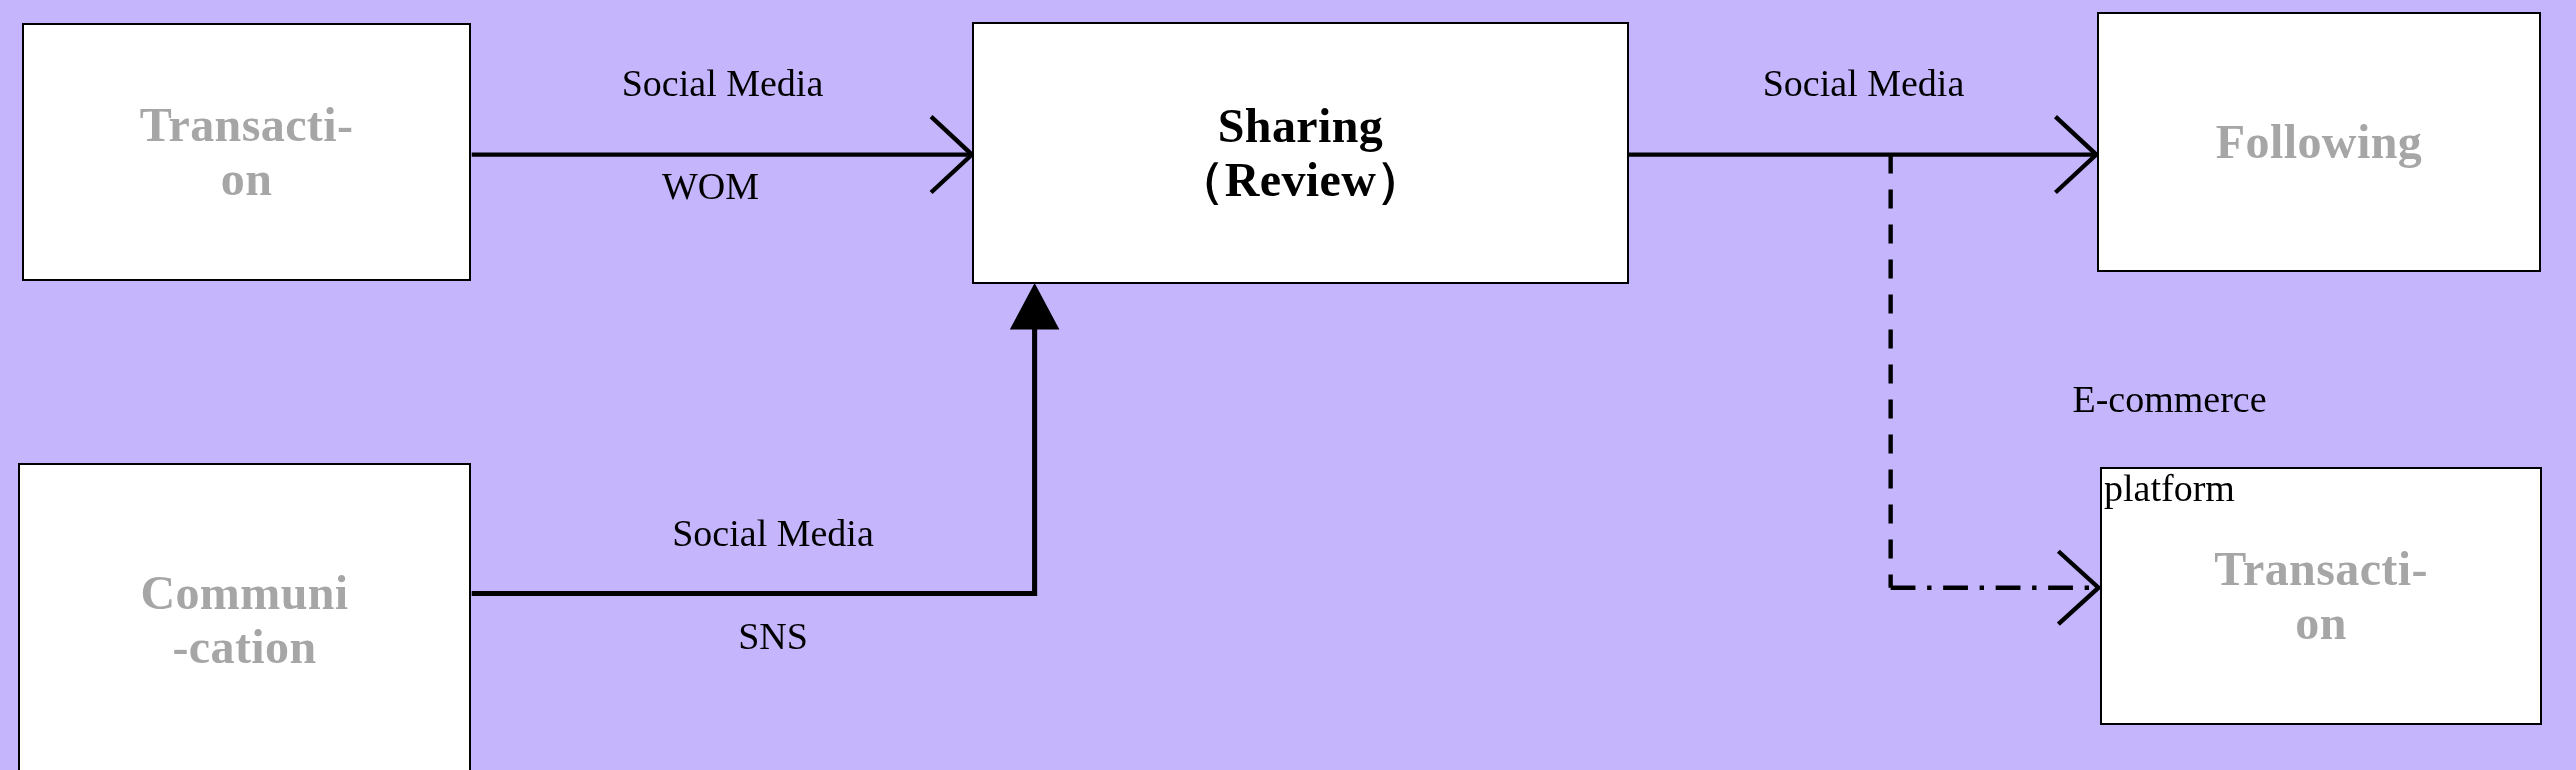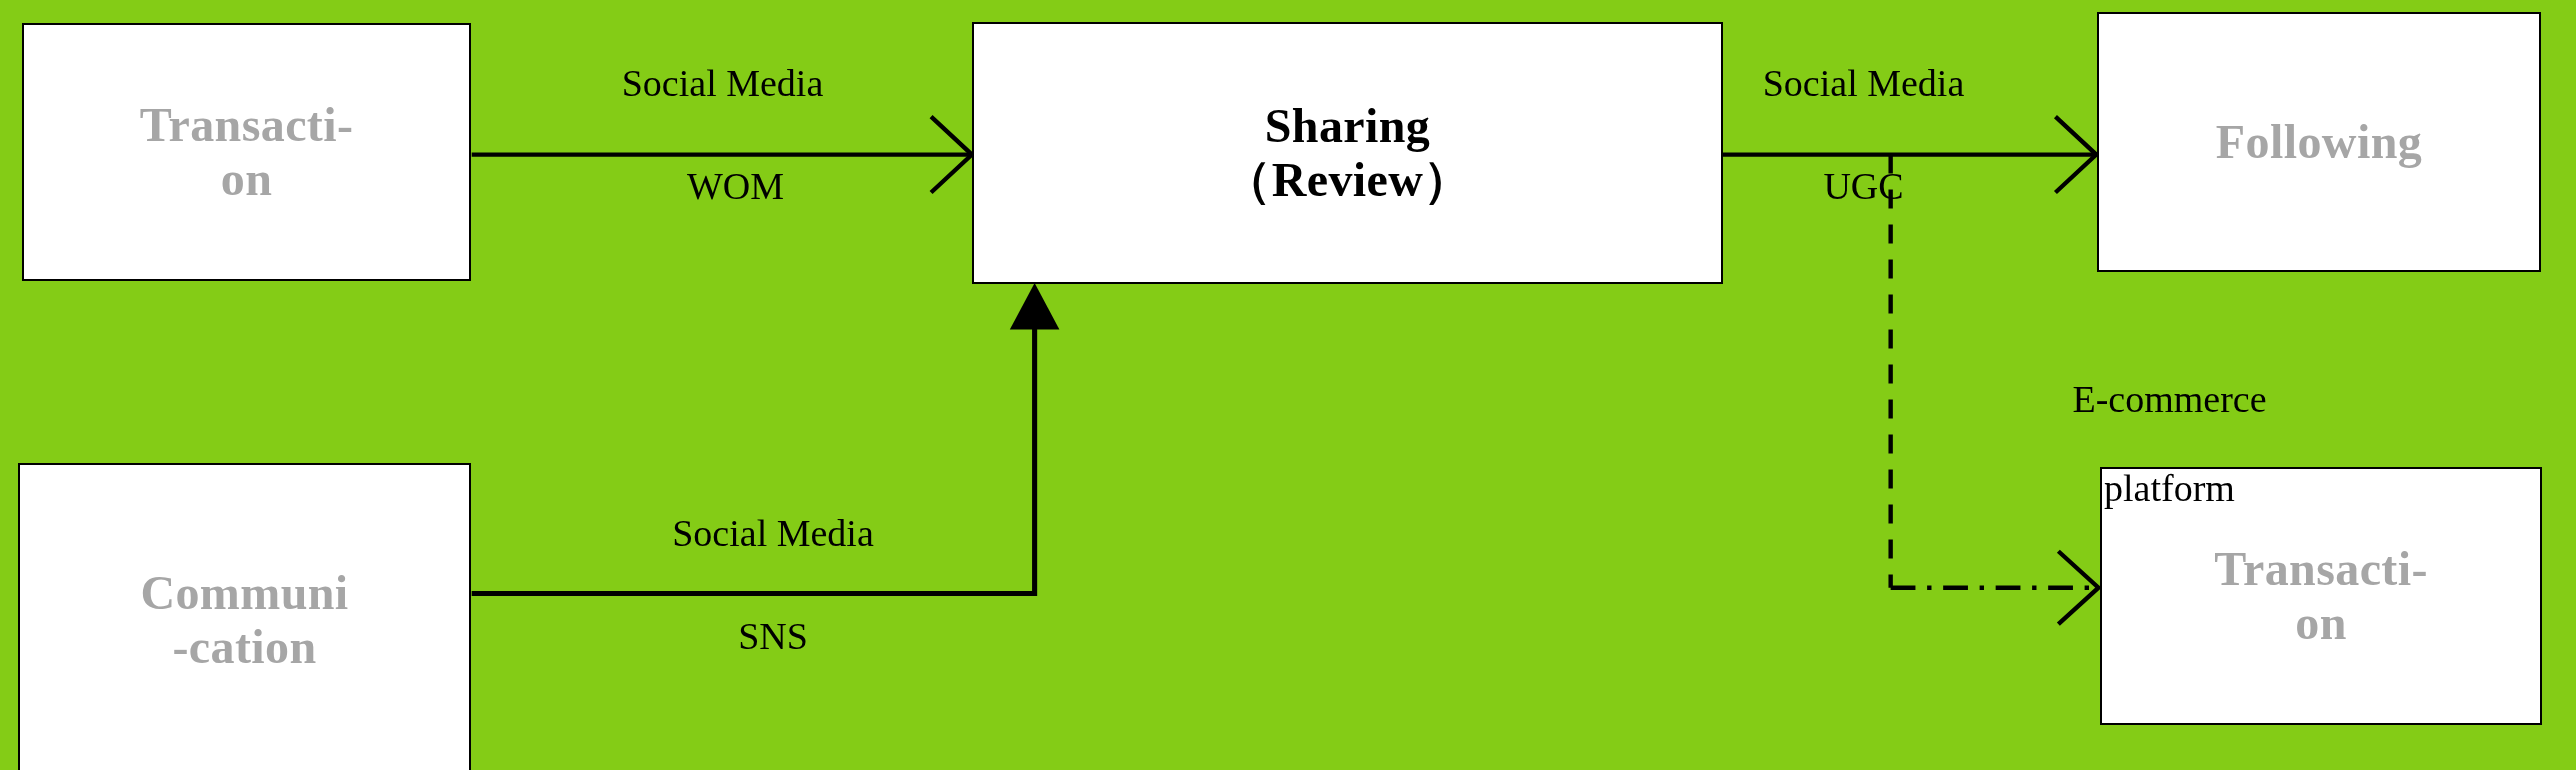--- a/index.html
+++ b/index.html
@@ -5,21 +5,21 @@
 <style>
   html, body {
     margin: 0;
     padding: 0;
     background: #ffffff;
   }
   #canvas {
     position: relative;
     width: 2576px;
     height: 770px;
-    background: #84cc16;
+    background: #c4b5fd;
     overflow: hidden;
     font-family: "Liberation Serif", "DejaVu Serif", serif;
   }
   .node {
     position: absolute;
     box-sizing: border-box;
     border: 2.9px solid #000000;
     background: #ffffff;
     display: flex;
     flex-direction: column;
@@ -35,21 +35,21 @@
   .node .line {
     display: block;
     white-space: pre;
   }
   .node.emphasis {
     color: #000000;
     font-size: 48px;
     font-weight: bold;
   }
   #node-transaction-top   { left: 22px;   top: 23px;  width: 449px; height: 258px; }
-  #node-sharing           { left: 972px; top: 22px;  width: 751px; height: 262px; }
+  #node-sharing           { left: 972px; top: 22px;  width: 657px; height: 262px; }
   #node-following         { left: 2097px; top: 12px;  width: 444px; height: 260px; }
   #node-communication     { left: 18px;   top: 463px; width: 453px; height: 314px; }
   #node-transaction-bottom{ left: 2100px; top: 467px; width: 442px; height: 258px; }
 
   .edge-svg {
     position: absolute;
     left: 0;
     top: 0;
     width: 2576px;
     height: 770px;
@@ -60,21 +60,21 @@
     color: #000000;
     font-size: 38px;
     line-height: 1.18;
     white-space: pre;
     font-family: "Liberation Serif", "DejaVu Serif", serif;
   }
   .edge-label.center { text-align: center; }
   .edge-label.left   { text-align: center; }
 
   #label-sm-1   { left: 471px;  top: 61px;  width: 503px; }
-  #label-wom    { left: 471px;  top: 164px; width: 503px; padding-left: 13px; }
+  #label-wom    { left: 446px;  top: 164px; width: 503px; padding-left: 13px; }
   #label-sm-2   { left: 1628px; top: 61px;  width: 471px; }
   #label-ugc    { left: 1628px; top: 164px; width: 471px; }
   #label-sm-3   { left: 496px;  top: 511px; width: 554px; }
   #label-sns    { left: 496px;  top: 614px; width: 554px; }
   #label-ecommerce { left: 1946px; top: 332px; width: 409px; }
 </style>
 </head>
 <body>
 
 <div id="canvas">
@@ -126,21 +126,20 @@
     <span class="line">Transacti-</span>
     <span class="line">on</span>
   </div>
 
   <div class="edge-label center" id="label-sm-1">Social Media</div>
 
   <div class="edge-label center" id="label-wom">WOM</div>
 
   <div class="edge-label center" id="label-sm-2">Social Media</div>
 
-  <div class="edge-label center" id="label-ugc">UGC</div>
 
   <div class="edge-label center" id="label-sm-3">Social Media</div>
 
   <div class="edge-label center" id="label-sns">SNS</div>
 
   <div class="edge-label left" id="label-ecommerce">
     <span>E-commerce</span><br>
     <span>platform</span>
   </div>
 

